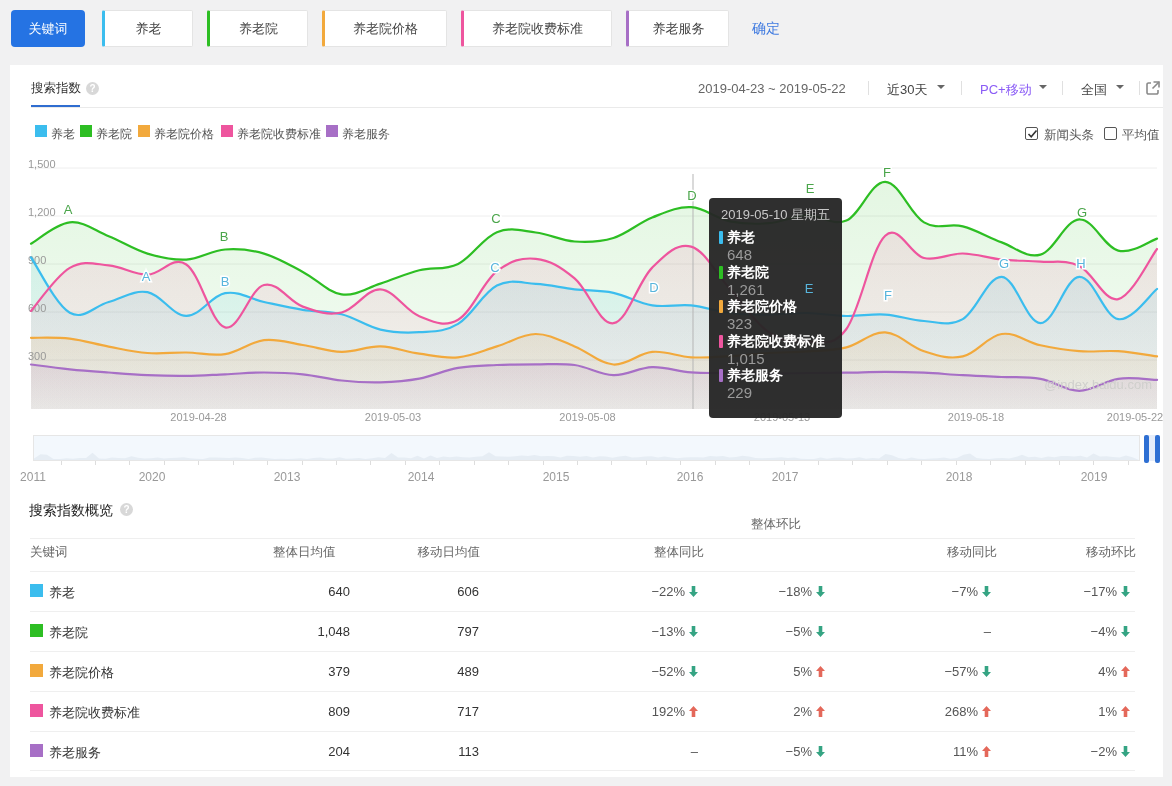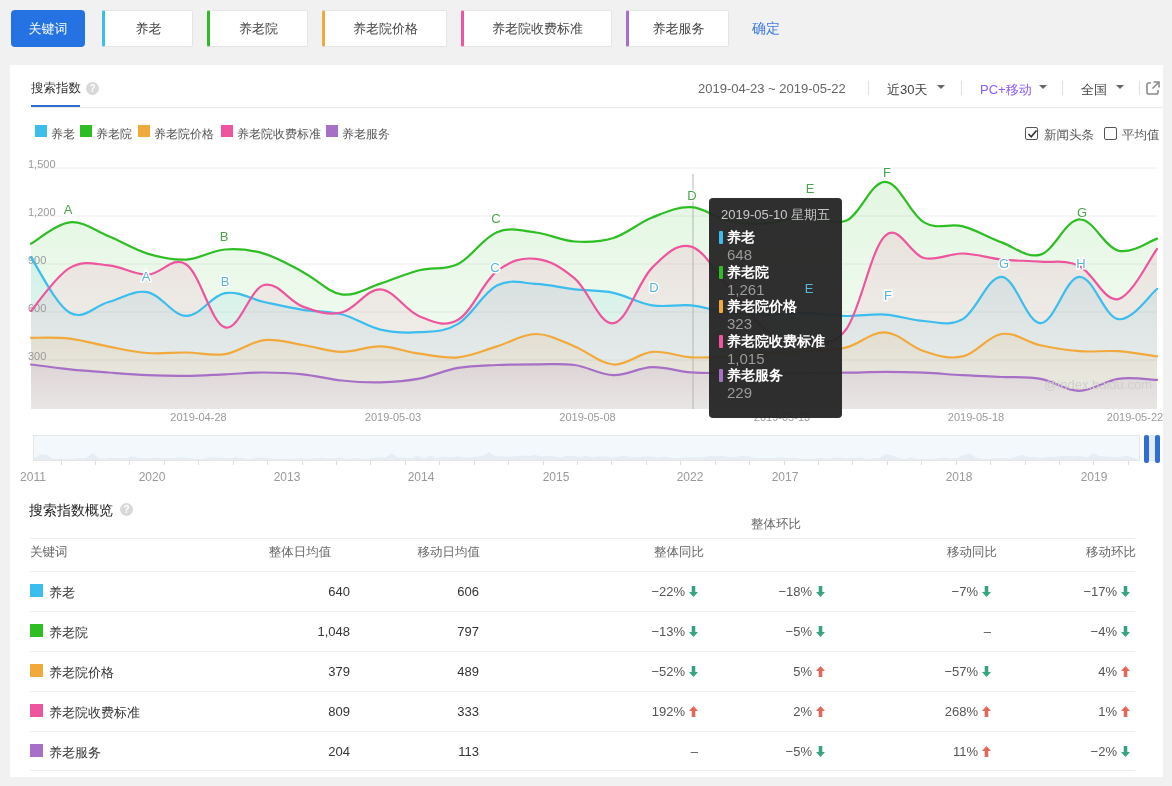--- a/index.html
+++ b/index.html
@@ -191,35 +191,35 @@
 <div class="abs" style="left:990.1px;top:461px;width:1px;height:4px;background:#ddd"></div>
 <div class="abs" style="left:1024.5px;top:461px;width:1px;height:4px;background:#ddd"></div>
 <div class="abs" style="left:1059.0px;top:461px;width:1px;height:4px;background:#ddd"></div>
 <div class="abs" style="left:1093.4px;top:461px;width:1px;height:4px;background:#ddd"></div>
 <div class="abs" style="left:1127.8px;top:461px;width:1px;height:4px;background:#ddd"></div>
 <div class="yr" style="left:13px">2011</div>
 <div class="yr" style="left:132px">2020</div>
 <div class="yr" style="left:267px">2013</div>
 <div class="yr" style="left:401px">2014</div>
 <div class="yr" style="left:536px">2015</div>
-<div class="yr" style="left:670px">2022</div>
+<div class="yr" style="left:670px">2016</div>
 <div class="yr" style="left:765px">2017</div>
 <div class="yr" style="left:939px">2018</div>
 <div class="yr" style="left:1074px">2019</div>
 <div class="abs" style="left:29px;top:502px;font-size:14px;color:#222">搜索指数概览</div>
 <div class="qi" style="left:120px;top:503px">?</div>
 <div class="trow-line" style="top:538px"></div>
 <div class="trow-line" style="top:571px"></div>
 <div class="trow-line" style="top:611px"></div>
 <div class="trow-line" style="top:651px"></div>
 <div class="trow-line" style="top:691px"></div>
 <div class="trow-line" style="top:731px"></div>
 <div class="trow-line" style="top:770px"></div>
 <div class="thd" style="left:30px;top:544px">关键词</div>
-<div class="thd" style="left:260px;top:544px;width:80px;text-align:center">整体日均值</div>
+<div class="thd" style="left:273px;top:544px;width:80px;text-align:left">整体日均值</div>
 <div class="thd" style="left:400px;top:544px;width:80px;text-align:right">移动日均值</div>
 <div class="thd" style="left:624px;top:544px;width:80px;text-align:right">整体同比</div>
 <div class="thd" style="left:751px;top:516px;width:80px;text-align:left">整体环比</div>
 <div class="thd" style="left:917px;top:544px;width:80px;text-align:right">移动同比</div>
 <div class="thd" style="left:1056px;top:544px;width:80px;text-align:right">移动环比</div>
 <div class="ksq" style="left:30px;top:584px;background:#3bbdee"></div>
 <div class="ktx" style="left:49px;top:584px">养老</div>
 <div class="tnum" style="left:270px;top:584px">640</div>
 <div class="tnum" style="left:399px;top:584px">606</div>
 <div class="pct" style="left:588px;top:584px">−22%<svg width="9" height="11" viewBox="0 0 9 11" style="margin-left:4px;vertical-align:-1px">
@@ -260,21 +260,21 @@
     </svg></div>
 <div class="pct" style="left:881px;top:664px">−57%<svg width="9" height="11" viewBox="0 0 9 11" style="margin-left:4px;vertical-align:-1px">
       <path d="M4.5 11 L9 6 H6.3 V0 H2.7 V6 H0 Z" fill="#35a483"></path>
     </svg></div>
 <div class="pct" style="left:1020px;top:664px">4%<svg width="9" height="11" viewBox="0 0 9 11" style="margin-left:4px;vertical-align:-1px">
       <path d="M4.5 0 L9 5 H6.3 V11 H2.7 V5 H0 Z" fill="#e4685a"></path>
     </svg></div>
 <div class="ksq" style="left:30px;top:704px;background:#ee559e"></div>
 <div class="ktx" style="left:49px;top:704px">养老院收费标准</div>
 <div class="tnum" style="left:270px;top:704px">809</div>
-<div class="tnum" style="left:399px;top:704px">333</div>
+<div class="tnum" style="left:399px;top:704px">717</div>
 <div class="pct" style="left:588px;top:704px">192%<svg width="9" height="11" viewBox="0 0 9 11" style="margin-left:4px;vertical-align:-1px">
       <path d="M4.5 0 L9 5 H6.3 V11 H2.7 V5 H0 Z" fill="#e4685a"></path>
     </svg></div>
 <div class="pct" style="left:715px;top:704px">2%<svg width="9" height="11" viewBox="0 0 9 11" style="margin-left:4px;vertical-align:-1px">
       <path d="M4.5 0 L9 5 H6.3 V11 H2.7 V5 H0 Z" fill="#e4685a"></path>
     </svg></div>
 <div class="pct" style="left:881px;top:704px">268%<svg width="9" height="11" viewBox="0 0 9 11" style="margin-left:4px;vertical-align:-1px">
       <path d="M4.5 0 L9 5 H6.3 V11 H2.7 V5 H0 Z" fill="#e4685a"></path>
     </svg></div>
 <div class="pct" style="left:1020px;top:704px">1%<svg width="9" height="11" viewBox="0 0 9 11" style="margin-left:4px;vertical-align:-1px">

